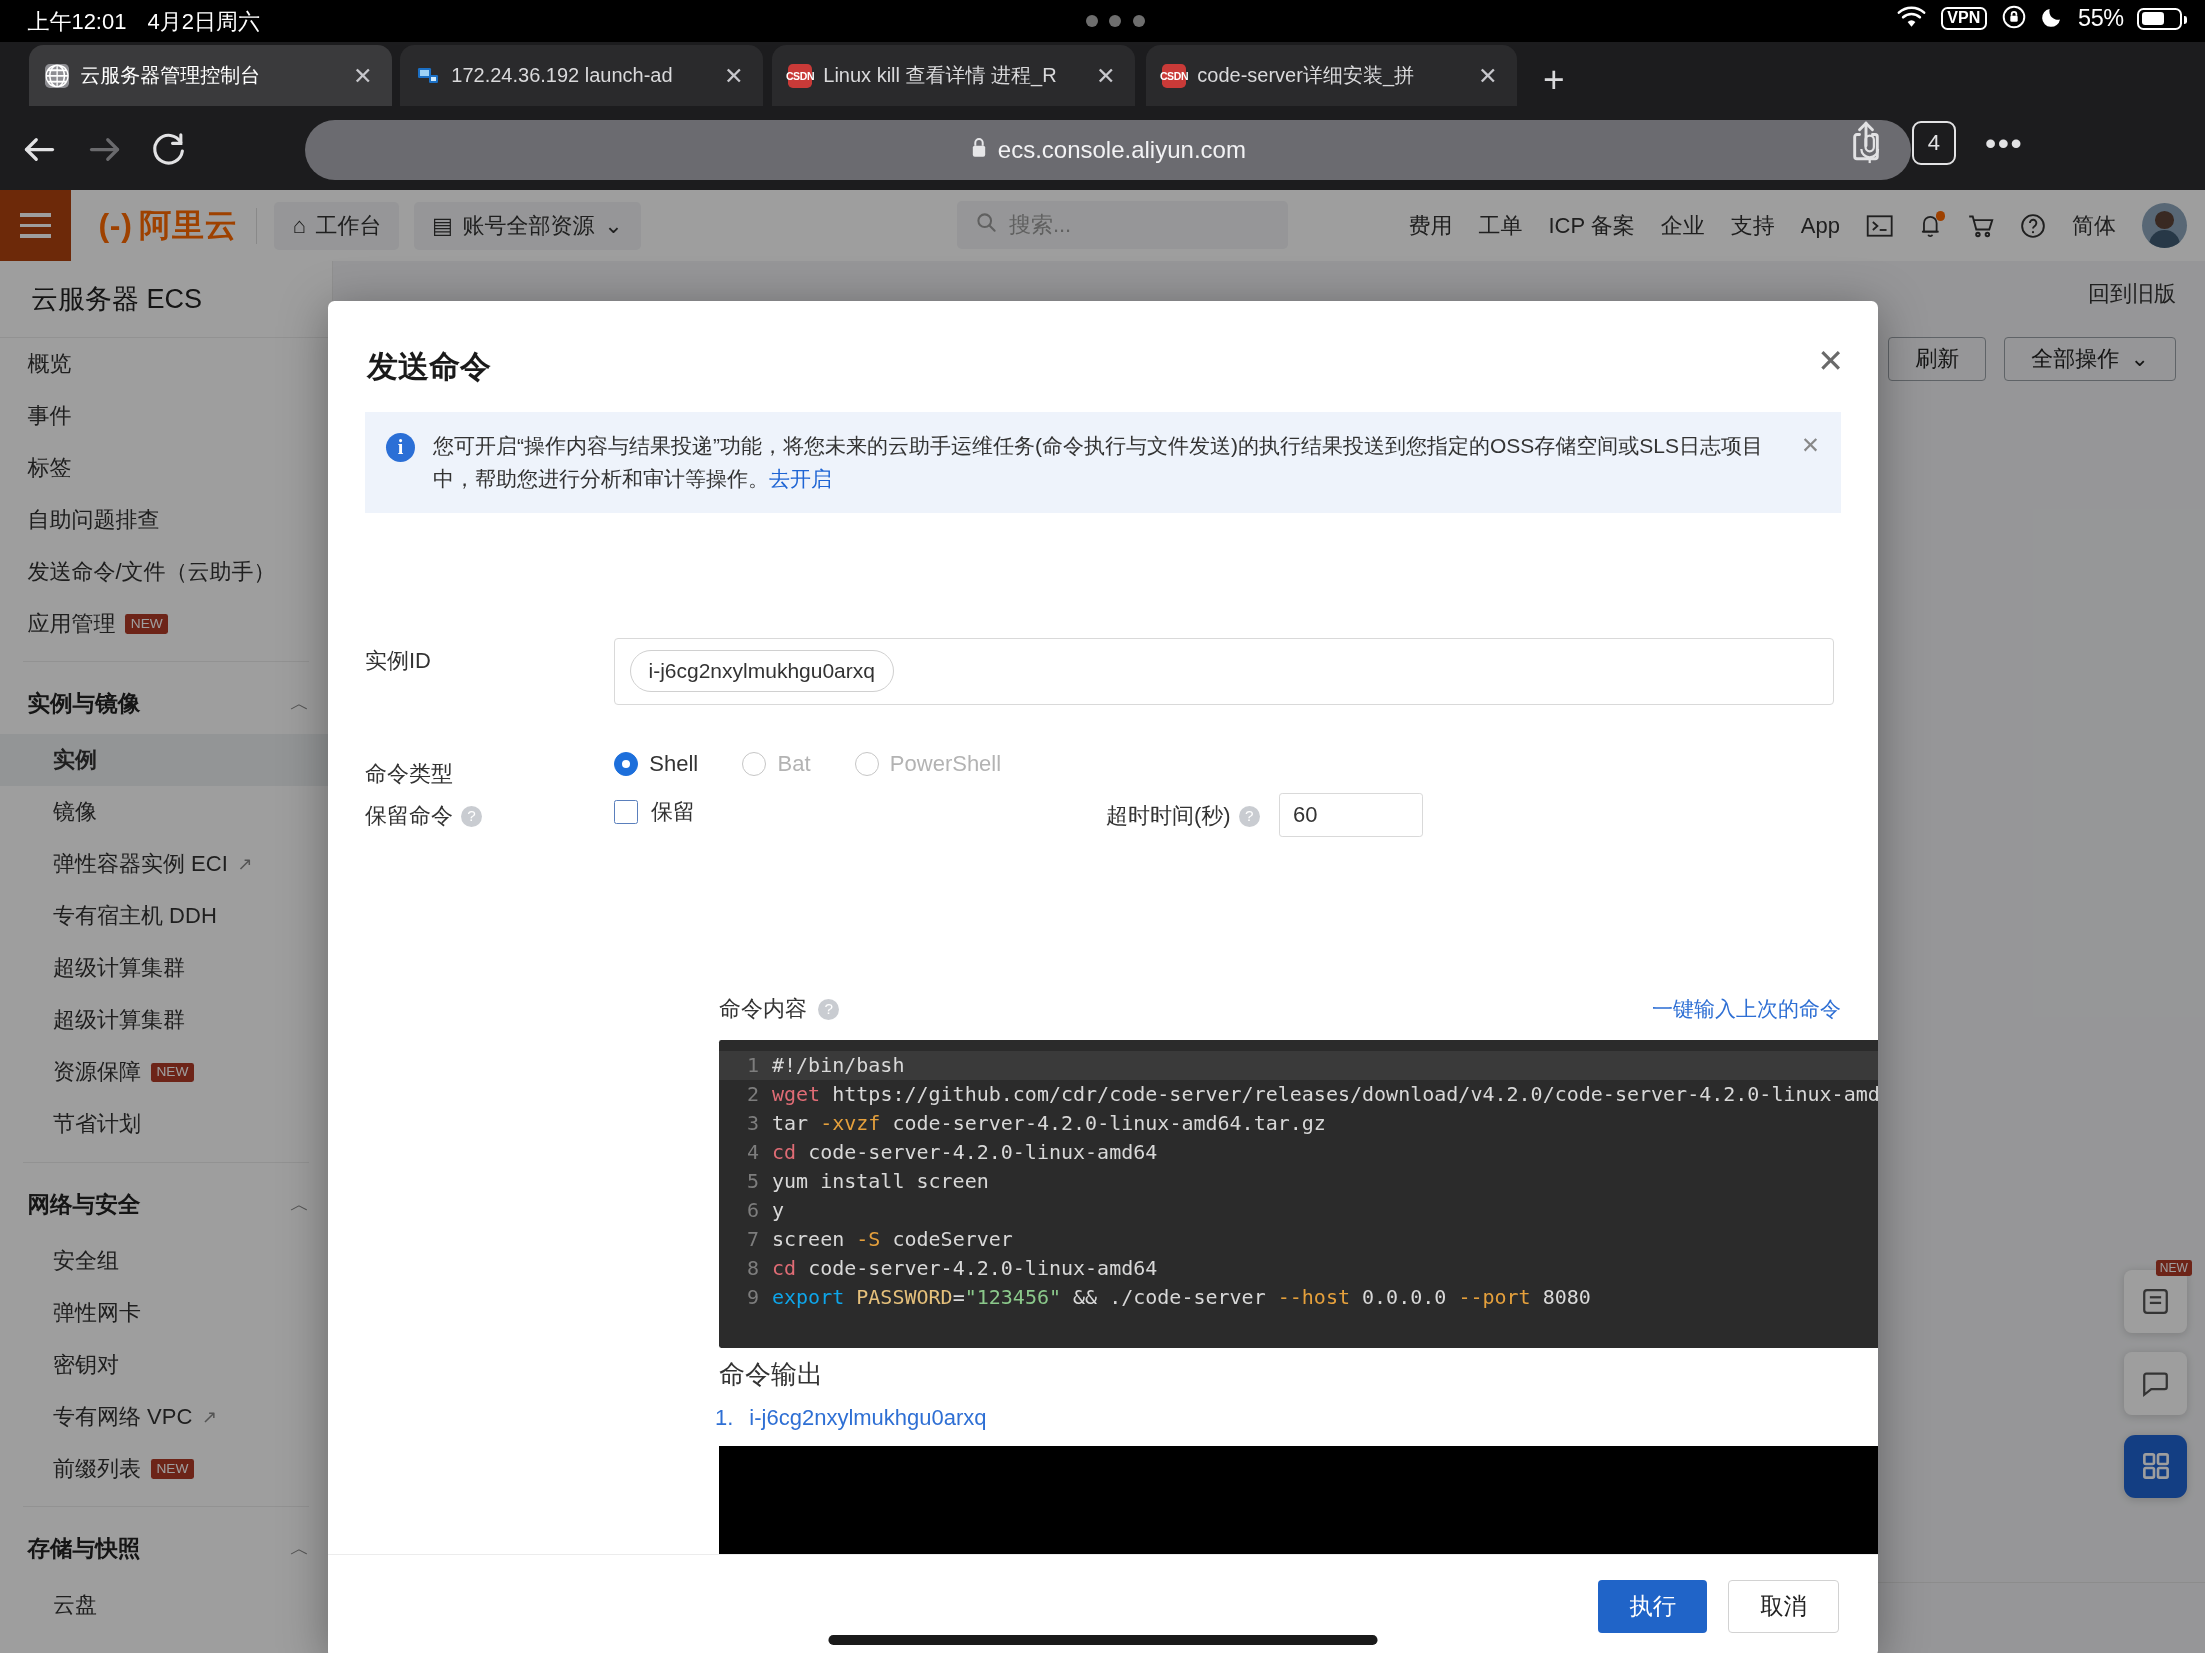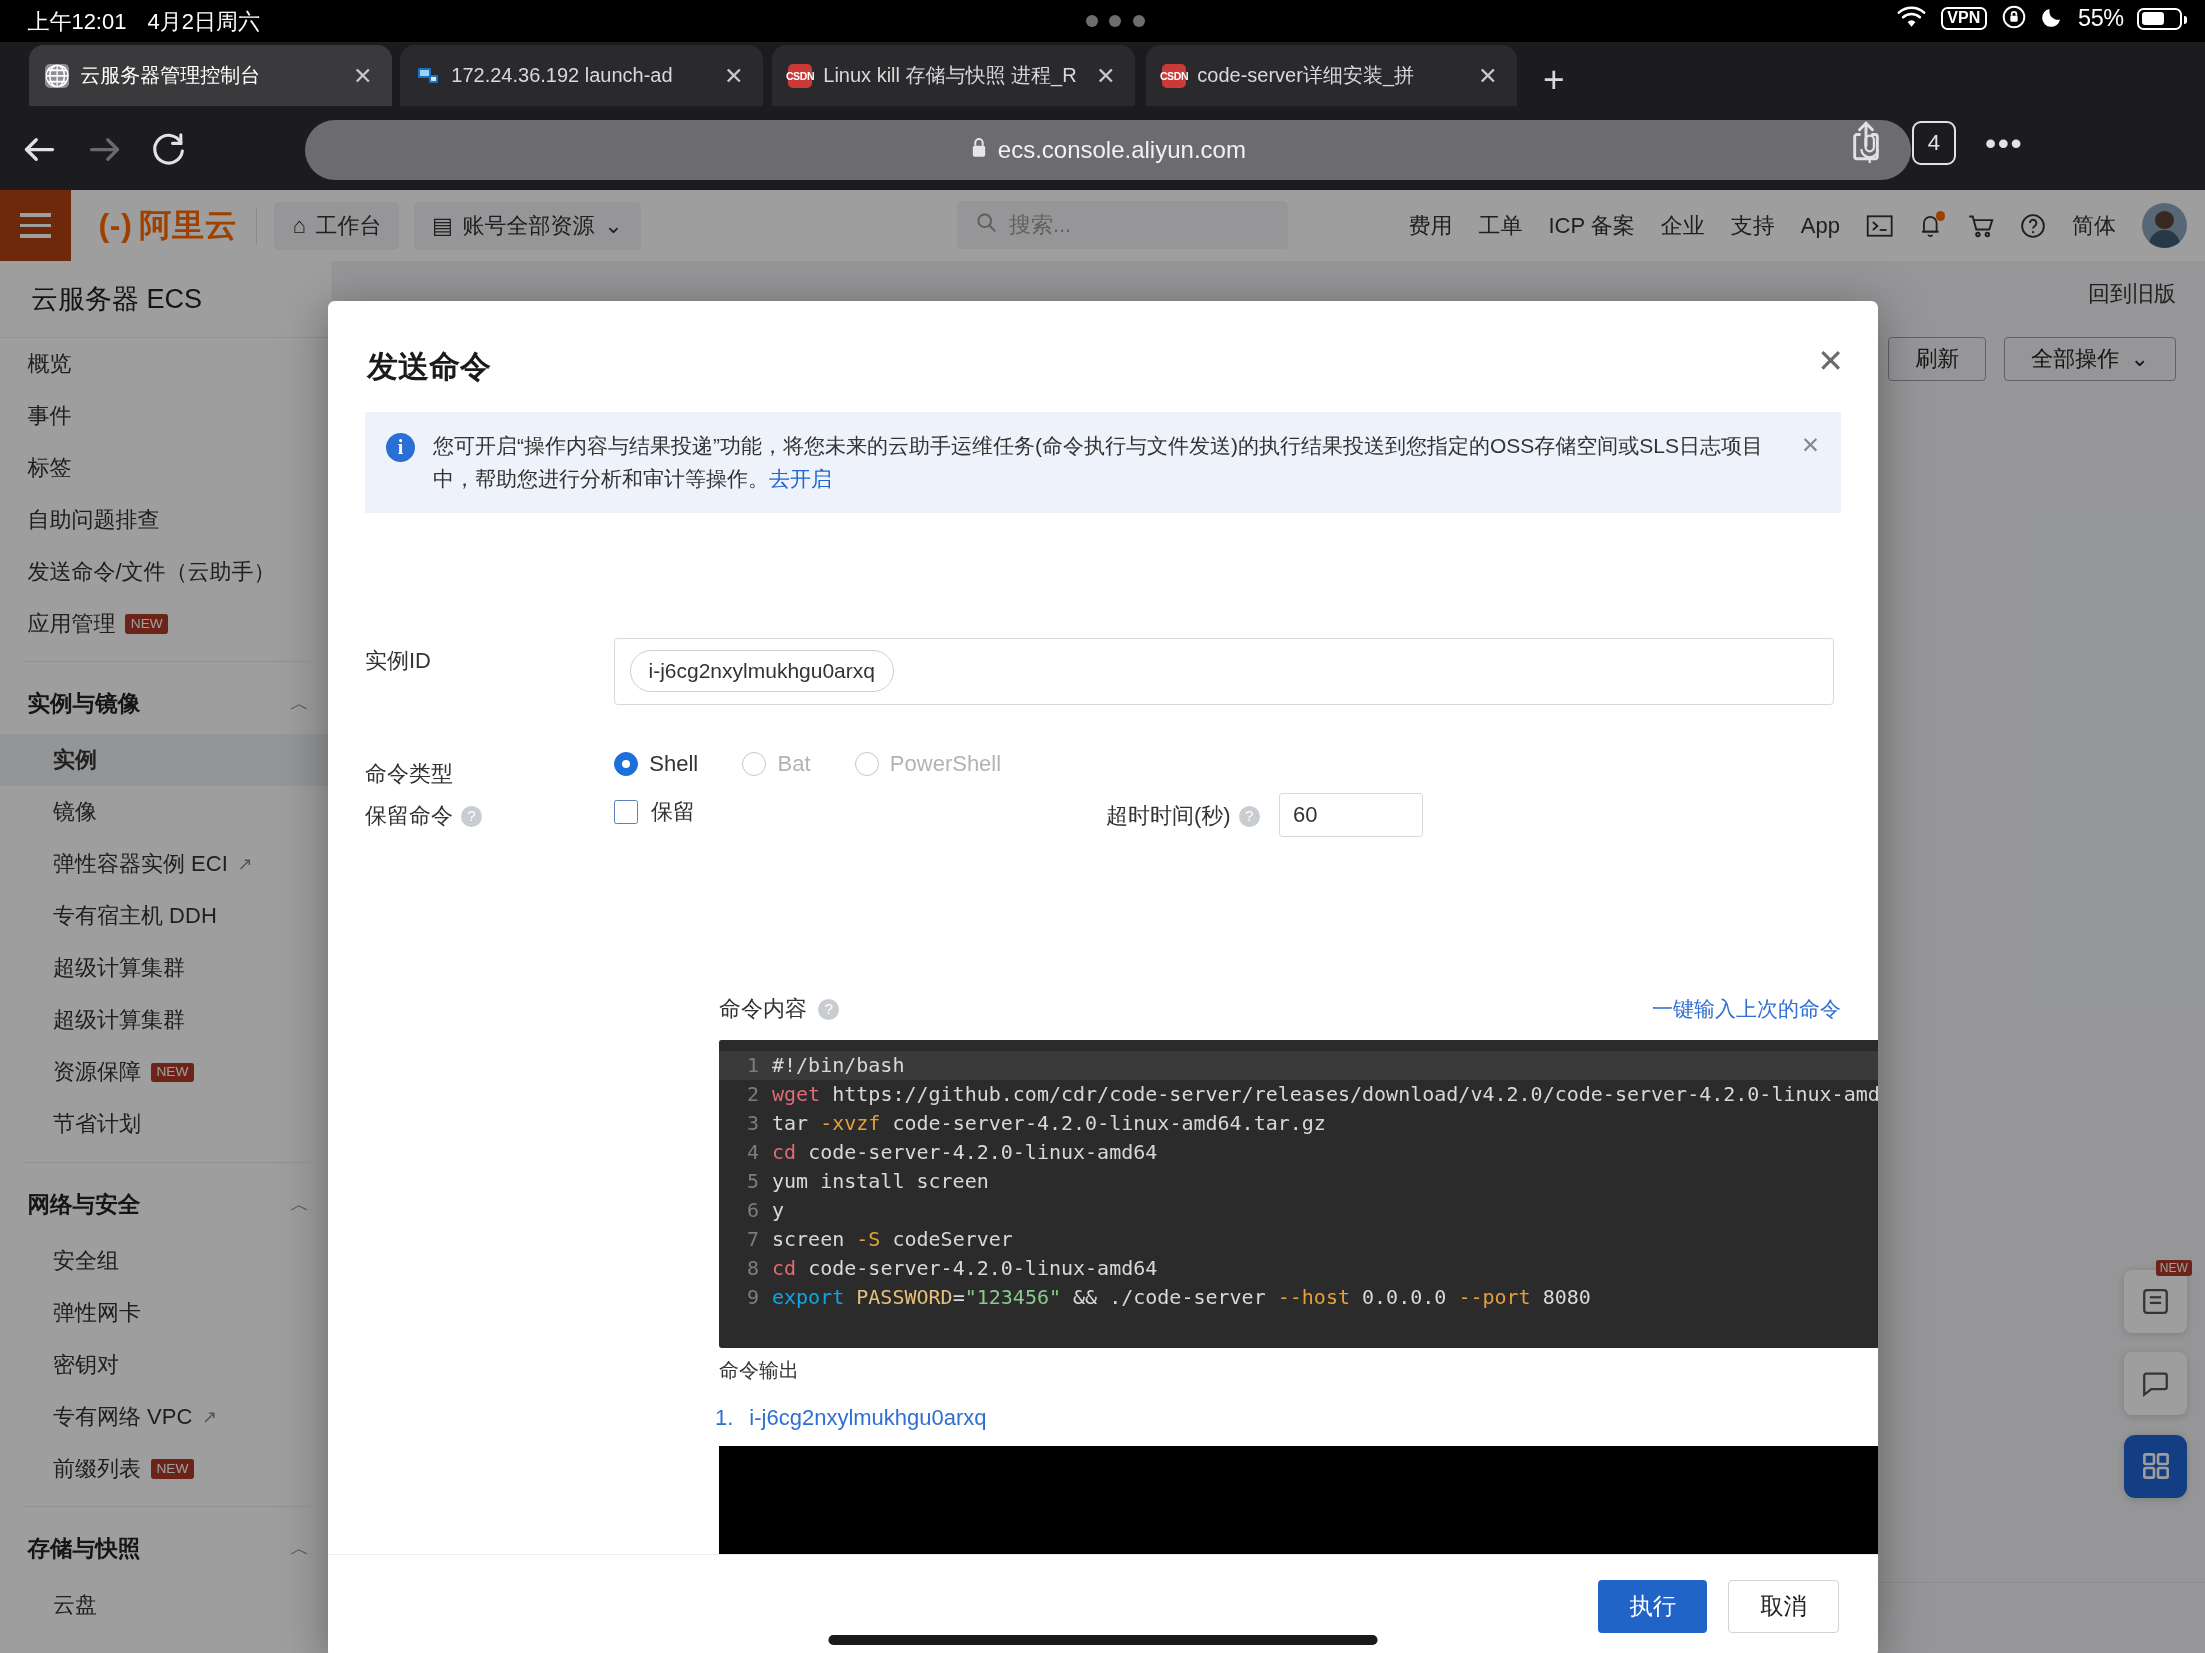--- a/index.html
+++ b/index.html
@@ -159,21 +159,21 @@
   .eline.hl { background: #3a3a3a; }
   .ln { width: 53px; text-align: right; color: #7d7d7d; flex: 0 0 53px; padding-right: 13px; }
   .ecode { color: #d8d8d8; }
   .t-kw  { color: #e06c75; }
   .t-kw2 { color: #0ea5e9; }
   .t-opt { color: #e5a03c; }
   .t-var { color: #e5c07b; }
   .t-str { color: #8bc98b; }
   .t-op  { color: #d8d8d8; }
 
-  .out-head { position: absolute; left: 391px; top: 1056px; font-size: 20px; color: #333; }
+  .out-head { position: absolute; left: 391px; top: 1056px; font-size: 26px; color: #333; }
   .out-item { position: absolute; left: 387px; top: 1104px; font-size: 22px; color: #2e6fd4; display:flex; gap: 16px; }
   .out-black { position: absolute; left: 391px; top: 1145px; width: 1416px; height: 249px; background: #000; }
 
   .modal-footer { position: absolute; left: 0; right: 0; bottom: 0; height: 103px; border-top: 0.8px solid #ececec; display: flex; align-items: center; justify-content: flex-end; gap: 21px; padding-right: 39px; background:#fff; }
   .btn-primary { height: 53px; padding: 0 31px; background: #2064c8; color: #fff; border-radius: 4px; font-size: 23.4px; display:flex; align-items:center; }
   .btn-ghost { height: 53px; padding: 0 31px; background: #fff; color: #222; border: 0.8px solid #d2d2d2; border-radius: 4px; font-size: 23.4px; display:flex; align-items:center; }
 
   .homebar { position: absolute; left: 50%; transform: translateX(-50%); bottom: 8px; width: 549px; height: 9.7px; border-radius: 4.8px; background: #1a1a1a; z-index: 70; }
 </style>
 </head>
@@ -233,21 +233,21 @@
               <rect x="4" y="6" width="9" height="6" fill="#9ed2f5"></rect>
               <rect x="13" y="11" width="9" height="8" rx="1.2" fill="#1b6fc4"></rect>
               <rect x="15" y="13" width="5" height="4" fill="#cfe9fb"></rect>
             </svg>
         </span>
         <span class="tablabel">172.24.36.192 launch-ad</span>
         <span class="tabclose">✕</span>
       </div>
       <div class="tab" style="left:772px;width:363px">
         <span class="favicon fav-csdn">CSDN</span>
-        <span class="tablabel">Linux kill 存储与快照 进程_R</span>
+        <span class="tablabel">Linux kill 查看详情 进程_R</span>
         <span class="tabclose">✕</span>
       </div>
       <div class="tab" style="left:1146px;width:371px">
         <span class="favicon fav-csdn">CSDN</span>
         <span class="tablabel">code-server详细安装_拼</span>
         <span class="tabclose">✕</span>
       </div>
       <div class="newtab">+</div>
     </div>
 

